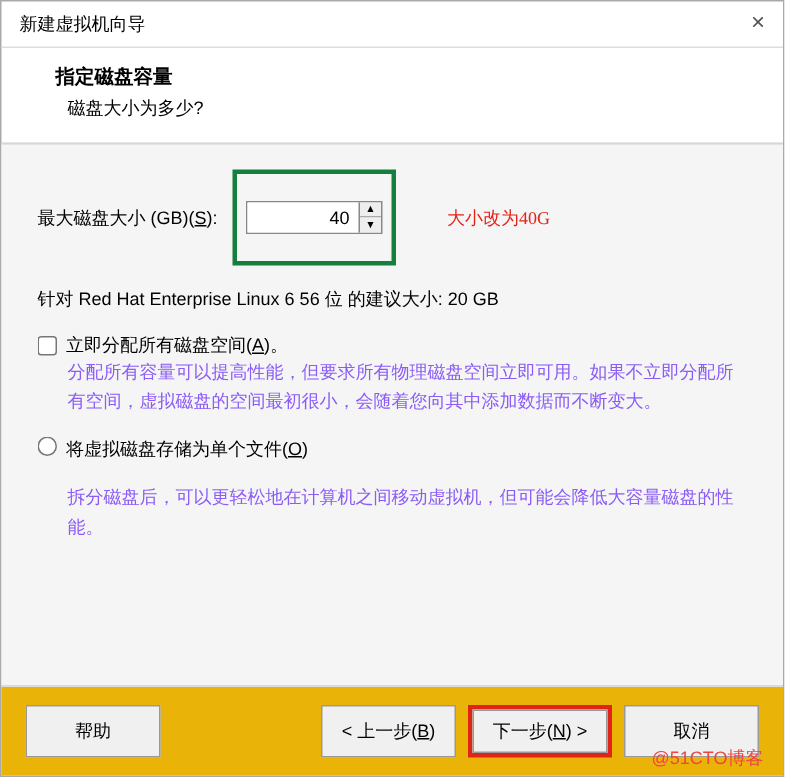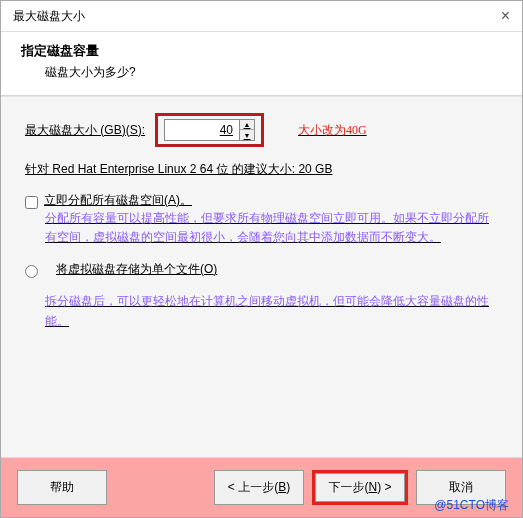--- a/index.html
+++ b/index.html
@@ -2,53 +2,53 @@
 <html><head>
 <meta charset="utf-8">
 <style>
   * { box-sizing: border-box; margin: 0; padding: 0; font-family: "Microsoft YaHei", "SimSun", sans-serif; }
   body { width: 523px; height: 518px; background: #fff; font-size: 12px; color: #000; }
   .dialog { width: 100%; height: 100%; border: 1px solid #aaa; display: flex; flex-direction: column; background: #fff; }
   .titlebar { display: flex; justify-content: space-between; align-items: center; padding: 6px 12px; border-bottom: 1px solid #ddd; }
   .titlebar .title { font-size: 12px; }
   .titlebar .close { font-size: 16px; color: #555; cursor: pointer; }
   .header { padding: 10px 20px 14px 20px; }
-  .header .heading { font-size: 13px; font-weight: bold; margin-bottom: 4px; }
+  .header .heading { font-size: 13px; font-weight: bold; margin-bottom: 4px; margin-left: 16px; }
   .header .sub { font-size: 12px; padding-left: 24px; }
   .separator { height: 2px; background: linear-gradient(#ccc,#eee); }
-  .content { flex: 1; padding: 16px 24px 10px 24px; background: #f5f5f5; display: flex; flex-direction: column; gap: 14px; overflow: hidden; text-decoration: underline; }
+  .content { flex: 1; padding: 16px 24px 10px 24px; background: #f5f5f5; display: flex; flex-direction: column; gap: 14px; overflow: hidden; }
   .row-size { display: flex; align-items: center; gap: 10px; }
   .row-size label { font-size: 12px; }
-  .spinner-wrap { border: 3px solid #b91c1c; padding: 3px 6px; display: inline-flex; }
+  .spinner-wrap { border: 3px solid #15803d; padding: 18px 6px; display: inline-flex; }
   .spinner { display: flex; align-items: stretch; border: 1px solid #888; background: #fff; }
   .spinner input { width: 74px; border: none; text-align: right; padding: 2px 6px; font-size: 12px; outline: none; }
   .spins { display: flex; flex-direction: column; border-left: 1px solid #888; }
   .spins button { width: 14px; height: 10px; font-size: 7px; line-height: 7px; border: none; background: #eee; cursor: pointer; padding: 0; }
   .spins button:first-child { border-bottom: 1px solid #aaa; }
   .annot { color: #e2231a; font-size: 12px; margin-left: 24px; font-family: "SimSun", serif; }
   .reco { font-size: 12px; }
-  .check-row { display: flex; align-items: flex-end; gap: 6px; }
+  .check-row { display: flex; align-items: flex-start; gap: 6px; }
   .check-row input { margin-top: 2px; }
   .desc { font-size: 12px; line-height: 1.6; padding-left: 20px; color: #8b5cf6; }
-  .radio-row { display: flex; align-items: flex-end; gap: 18px; }
+  .radio-row { display: flex; align-items: flex-start; gap: 6px; }
   .radio-row input { }
-  .watermark { position: absolute; right: 14px; bottom: 4px; color: #1d4ed8; font-size: 12px; }
-  .footer { display: flex; justify-content: flex-end; gap: 8px; padding: 12px 16px; border-top: 1px solid #ddd; background: #fca5a5; }
+  .watermark { position: absolute; right: 14px; bottom: 4px; color: #ef4444; font-size: 12px; }
+  .footer { display: flex; justify-content: flex-end; gap: 8px; padding: 12px 16px; border-top: 1px solid #ddd; background: #eab308; }
   .footer button { min-width: 90px; padding: 5px 10px; font-size: 12px; background: #f0f0f0; border: 1px solid #999; cursor: pointer; }
   .footer .help { margin-right: auto; }
   .next-wrap { border: 3px solid #e2231a; display: inline-block; }
   .underline { text-decoration: underline; }
 </style>
 </head>
 <body>
 
 <div class="dialog">
 
   <div class="titlebar">
-    <span class="title">最大磁盘大小</span>
+    <span class="title">新建虚拟机向导</span>
     <span class="close">×</span>
   </div>
 
   <div class="header">
     <div class="heading">指定磁盘容量</div>
     <div class="sub">磁盘大小为多少?</div>
   </div>
   <div class="separator"></div>
 
   <div class="content">
@@ -62,21 +62,21 @@
           <input type="text" value="40" style="">
           <span class="spins">
             <button>▲</button>
             <button>▼</button>
           </span>
         </span>
       </span>
       <span class="annot">大小改为40G</span>
     </div>
 
-    <div class="reco">针对 Red Hat Enterprise Linux 2 64 位 的建议大小: 20 GB</div>
+    <div class="reco">针对 Red Hat Enterprise Linux 6 56 位 的建议大小: 20 GB</div>
 
     <div>
       <div class="check-row">
         <input type="checkbox" style="">
         <label>
           <span>立即分配所有磁盘空间(</span><span class="underline">A</span><span>)。</span>
         </label>
       </div>
       <div class="desc">分配所有容量可以提高性能，但要求所有物理磁盘空间立即可用。如果不立即分配所有空间，虚拟磁盘的空间最初很小，会随着您向其中添加数据而不断变大。</div>
     </div>

